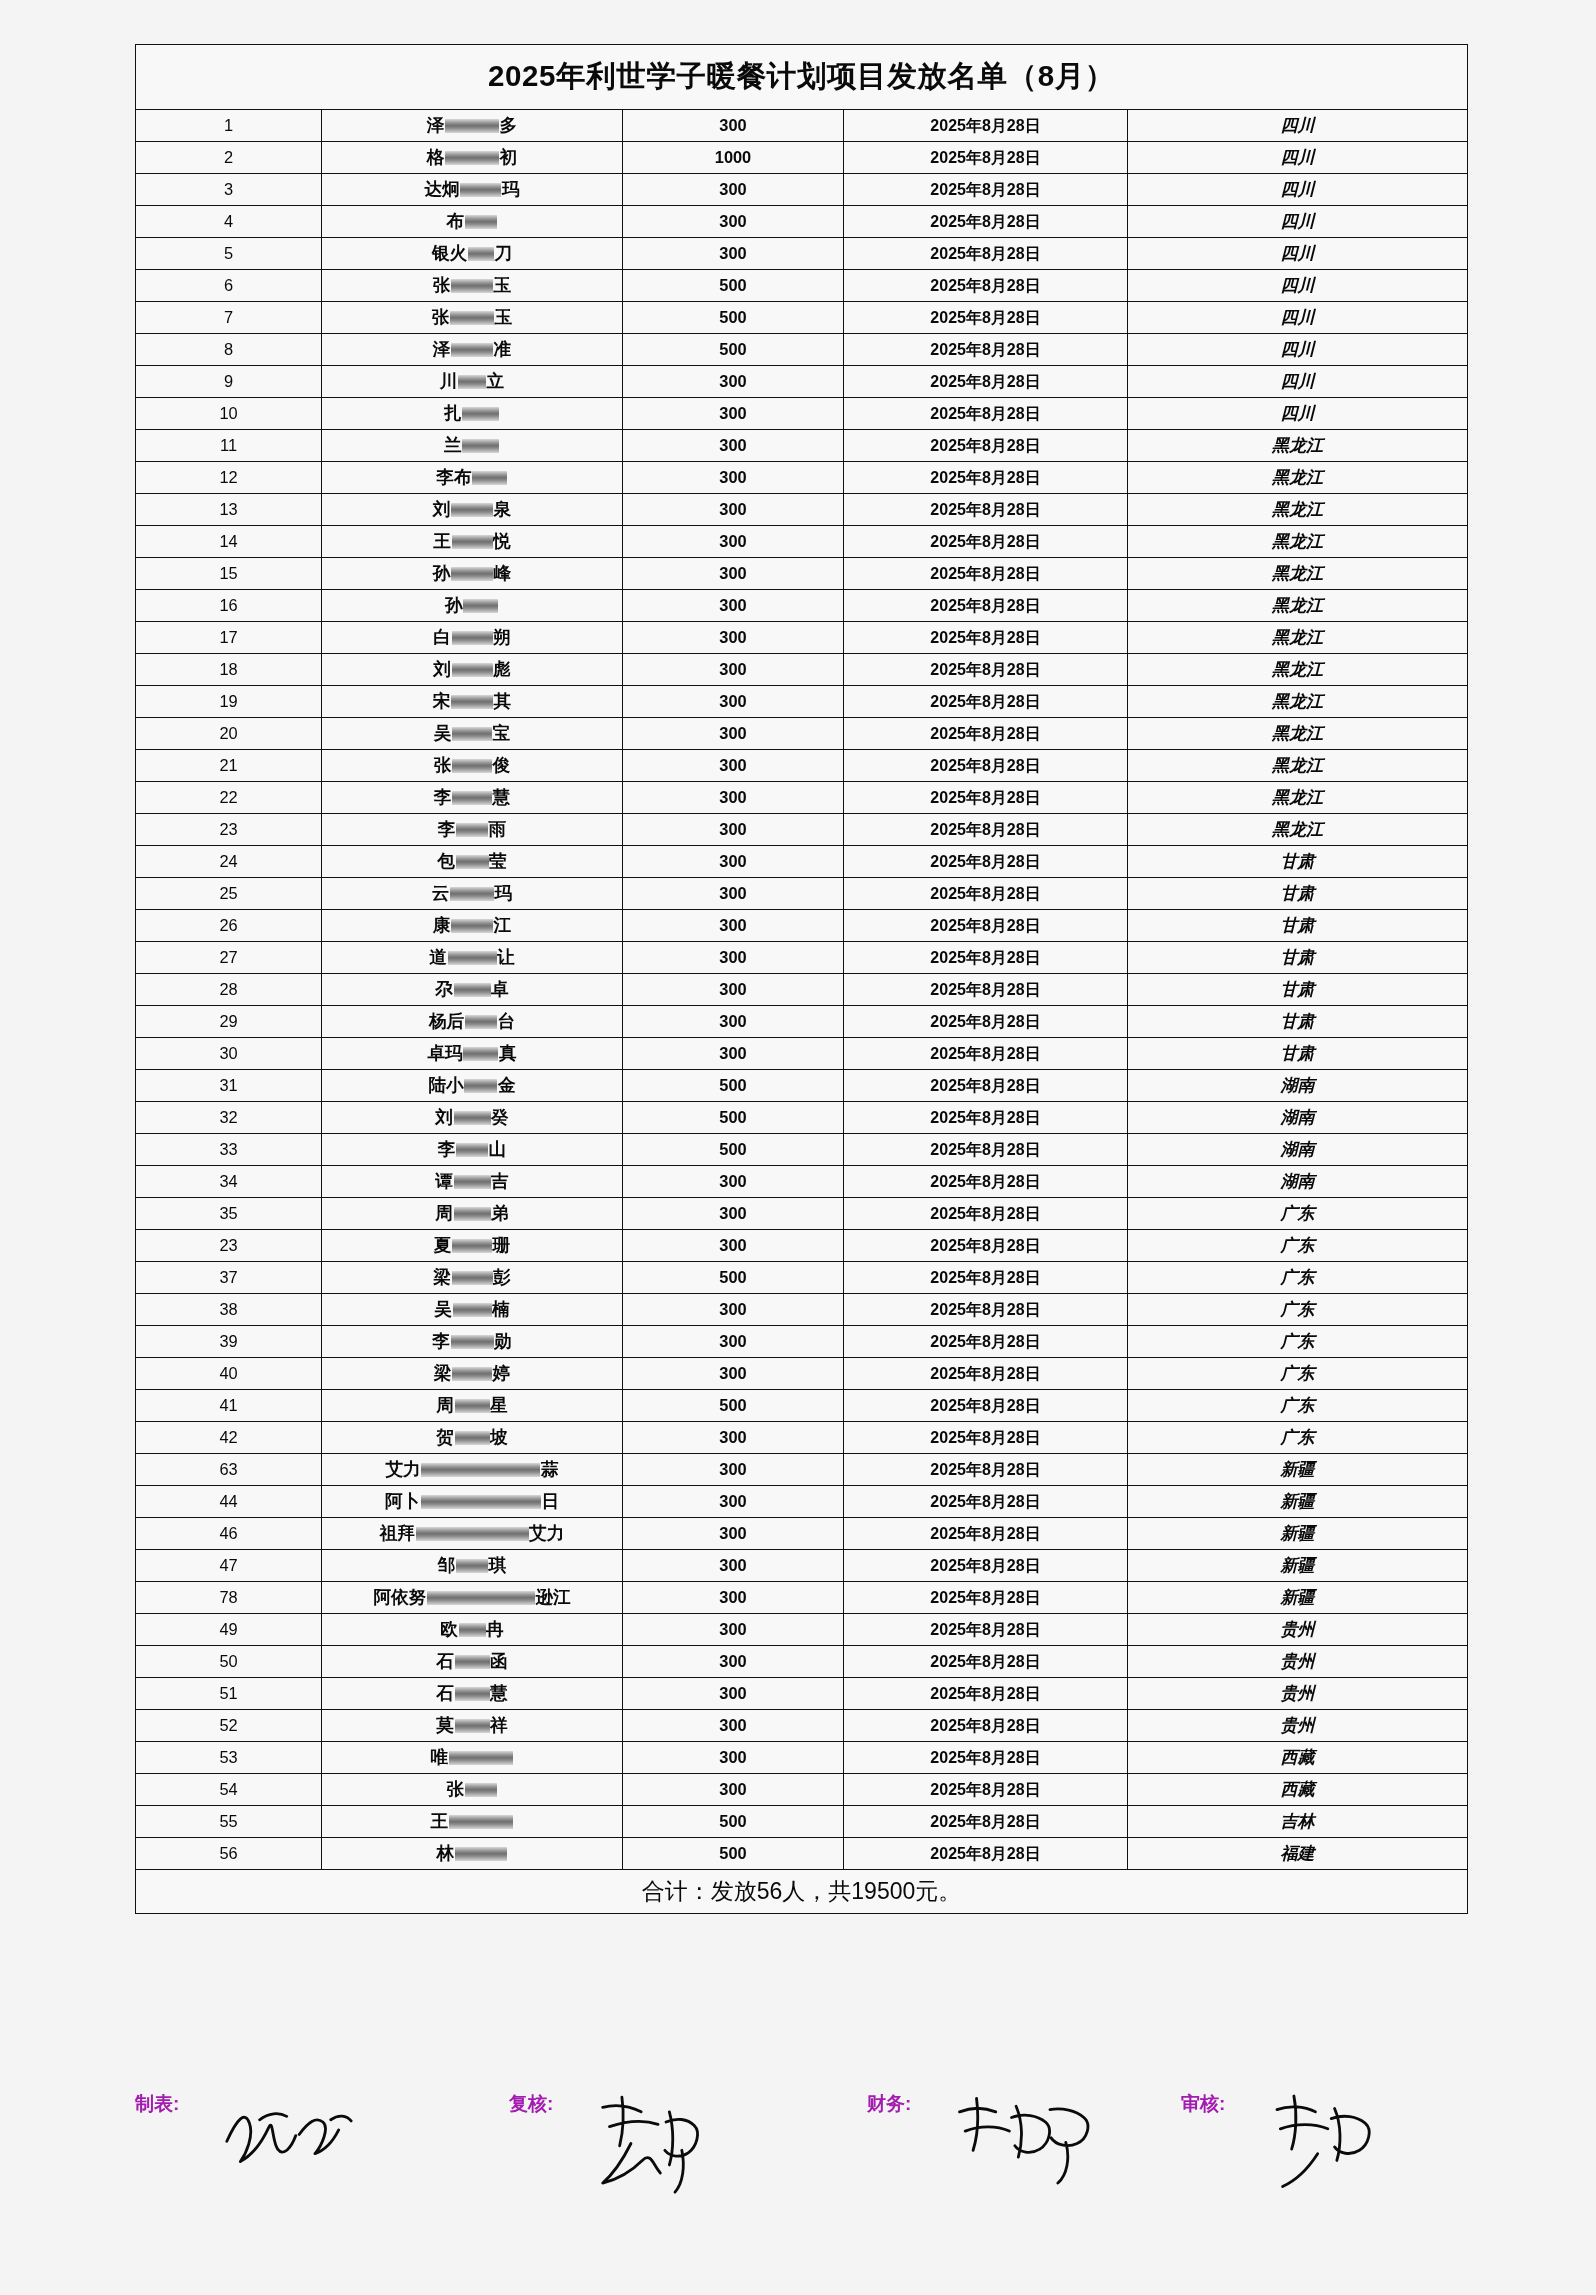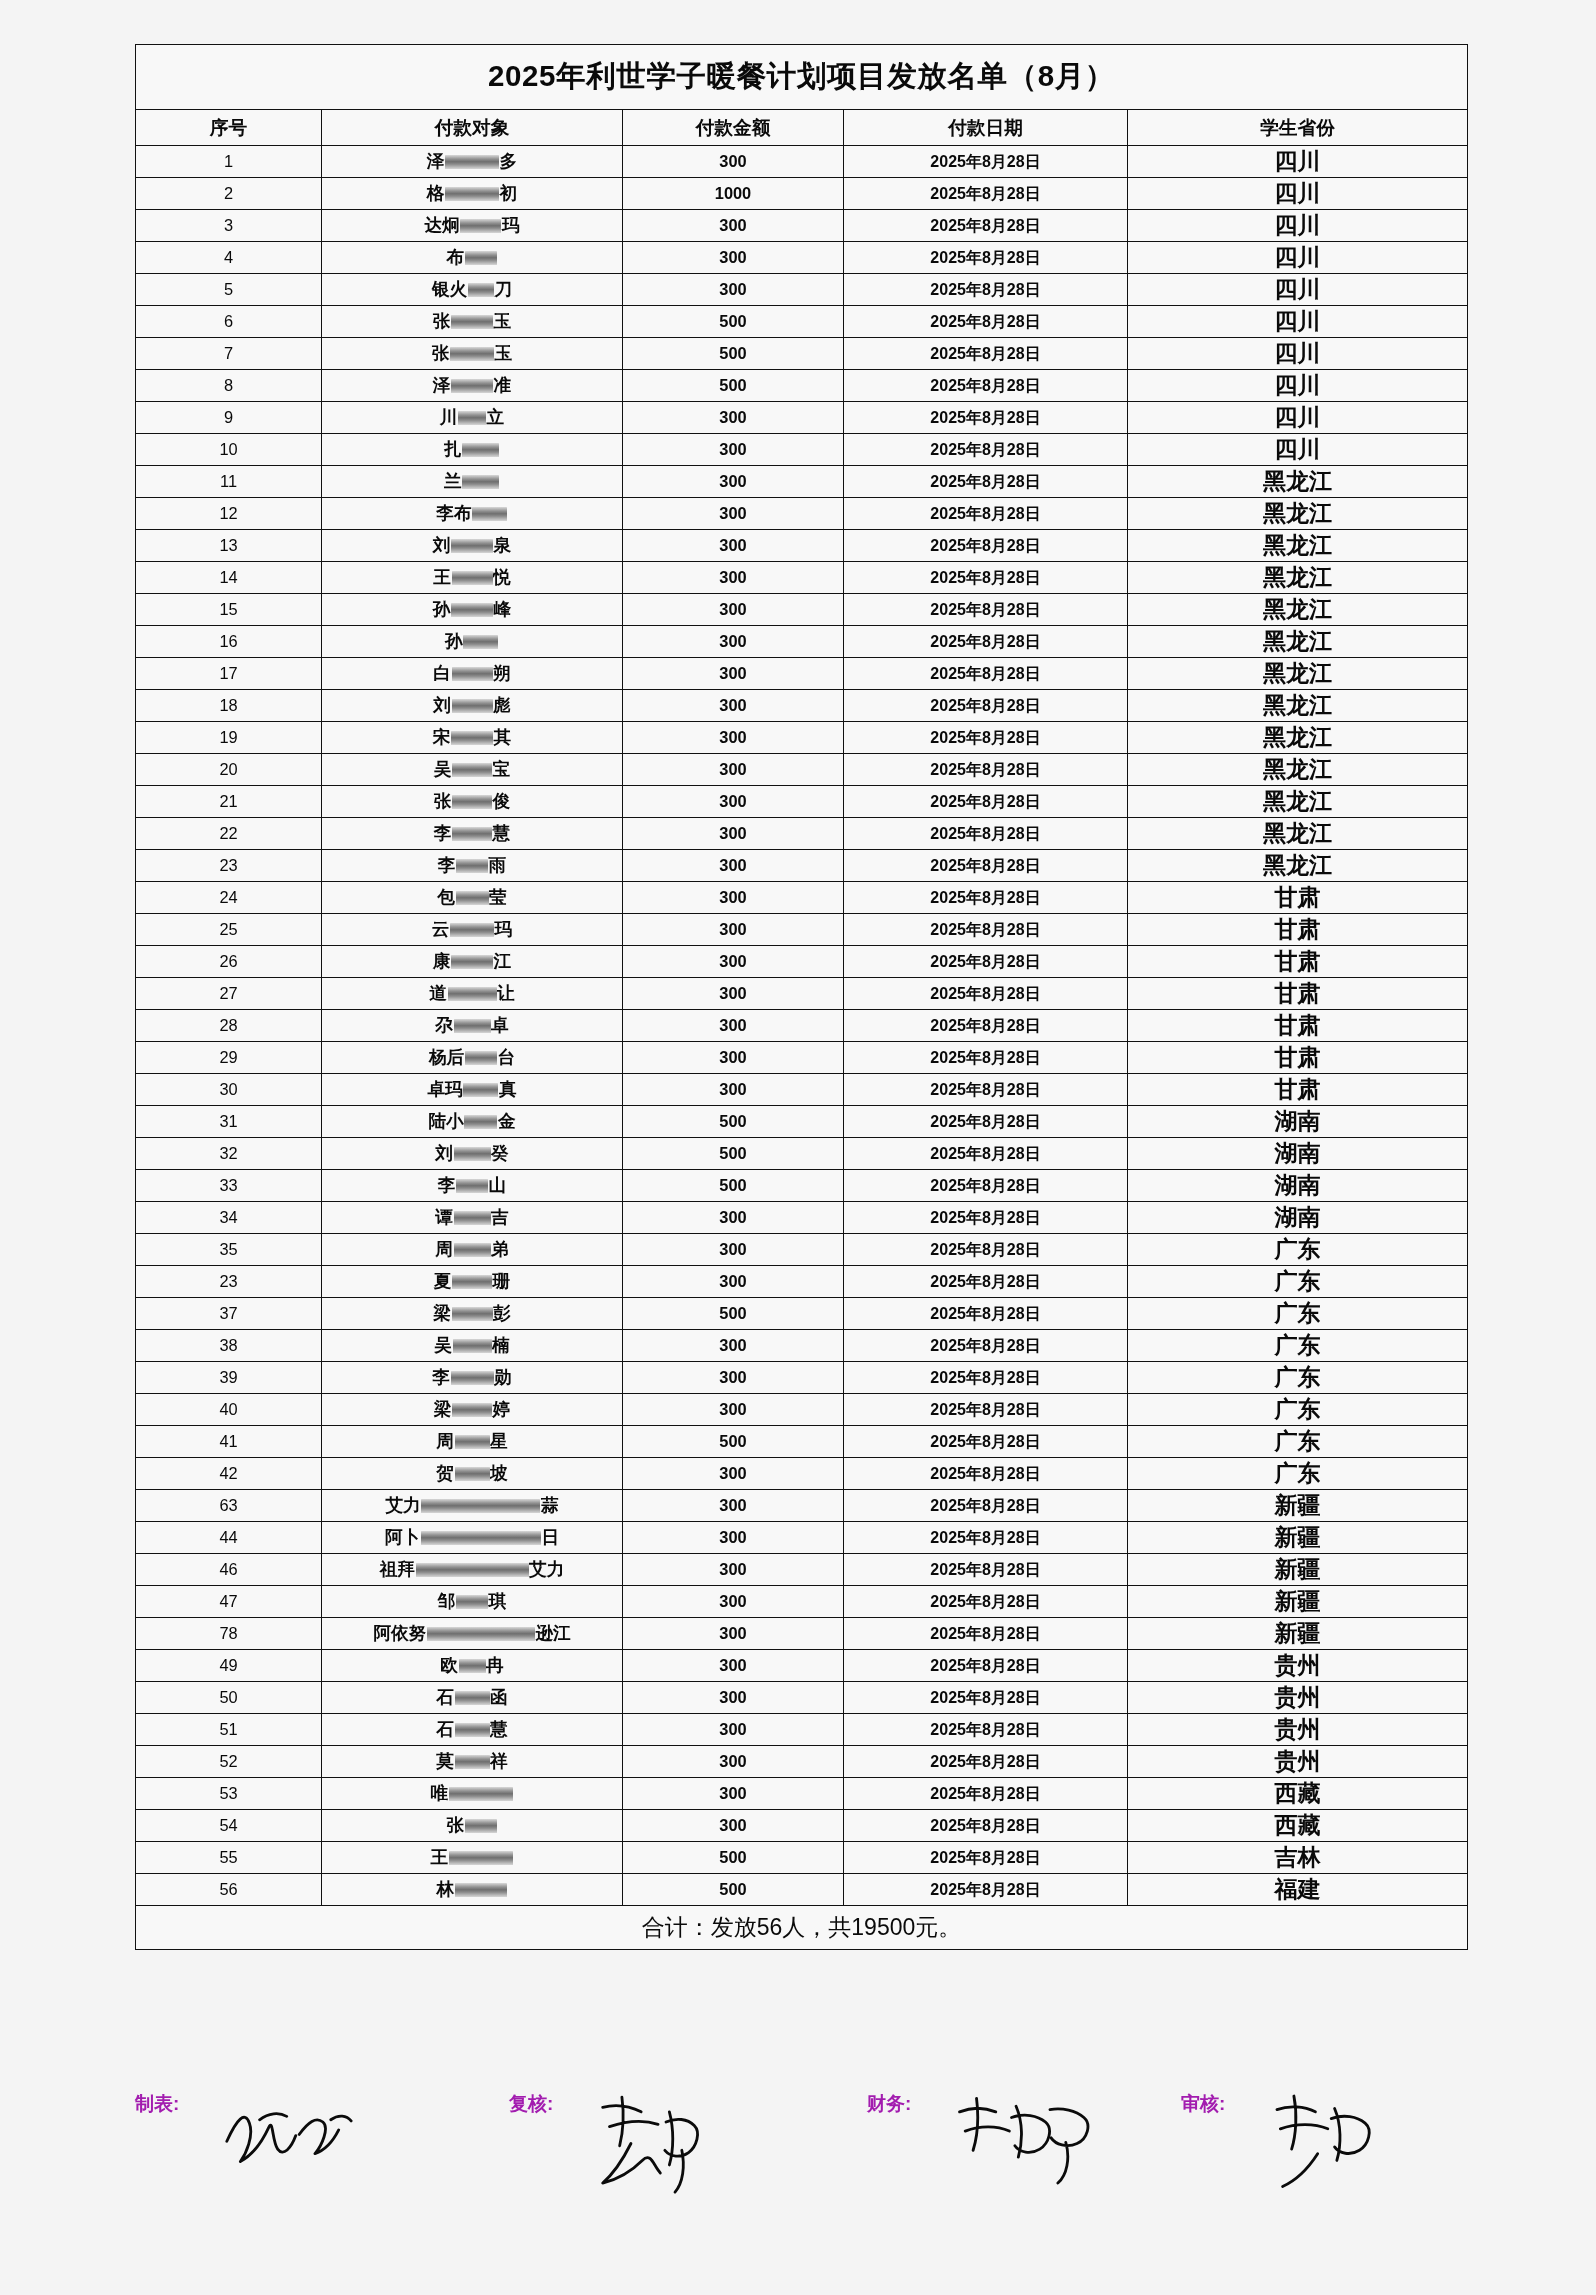--- a/index.html
+++ b/index.html
@@ -65,21 +65,21 @@
     height: 31px;
     font-size: 17px;
     font-weight: normal;
     line-height: 31px;
     white-space: nowrap;
     overflow: hidden;
   }
   .row-cell.num { font-size: 16.4px; }
   .row-cell.amt { font-size: 16.4px; font-weight: bold; }
   .row-cell.date { font-size: 16px; font-weight: bold; }
-  .row-cell.prov { font-size: 23px; font-weight: bold; }
+  .row-cell.prov { font-size: 17px; font-weight: bold; font-style: italic; }
   .row-cell.name { font-size: 17.6px; font-weight: bold; }
 
   
   .redact {
     display: inline-block;
     height: 14.7px;
     vertical-align: -2.3px;
     margin: 0 0.6px;
     background: linear-gradient(180deg,
         #d8d8d8 0%, #b6b6b6 14%, #8f8f8f 30%,
@@ -135,27 +135,20 @@
       <colgroup>
         <col class="c1">
           <col class="c2">
           <col class="c3">
           <col class="c4">
           <col class="c5">
       </colgroup>
       <tbody id="table-body">
         <tr>
           <td class="title-cell" colspan="5">2025年利世学子暖餐计划项目发放名单（8月）</td>
-        </tr>
-        <tr>
-          <td class="hdr-cell">序号</td>
-          <td class="hdr-cell">付款对象</td>
-          <td class="hdr-cell">付款金额</td>
-          <td class="hdr-cell">付款日期</td>
-          <td class="hdr-cell">学生省份</td>
         </tr>
       <tr>
             <td class="row-cell num">1</td>
             <td class="row-cell name"><span class="nm">泽</span><span class="redact" style="width: 54px;"></span><span class="nm">多</span></td>
             <td class="row-cell amt">300</td>
             <td class="row-cell date">2025年8月28日</td>
             <td class="row-cell prov">四川</td>
           </tr>
           <tr>
             <td class="row-cell num">2</td>

